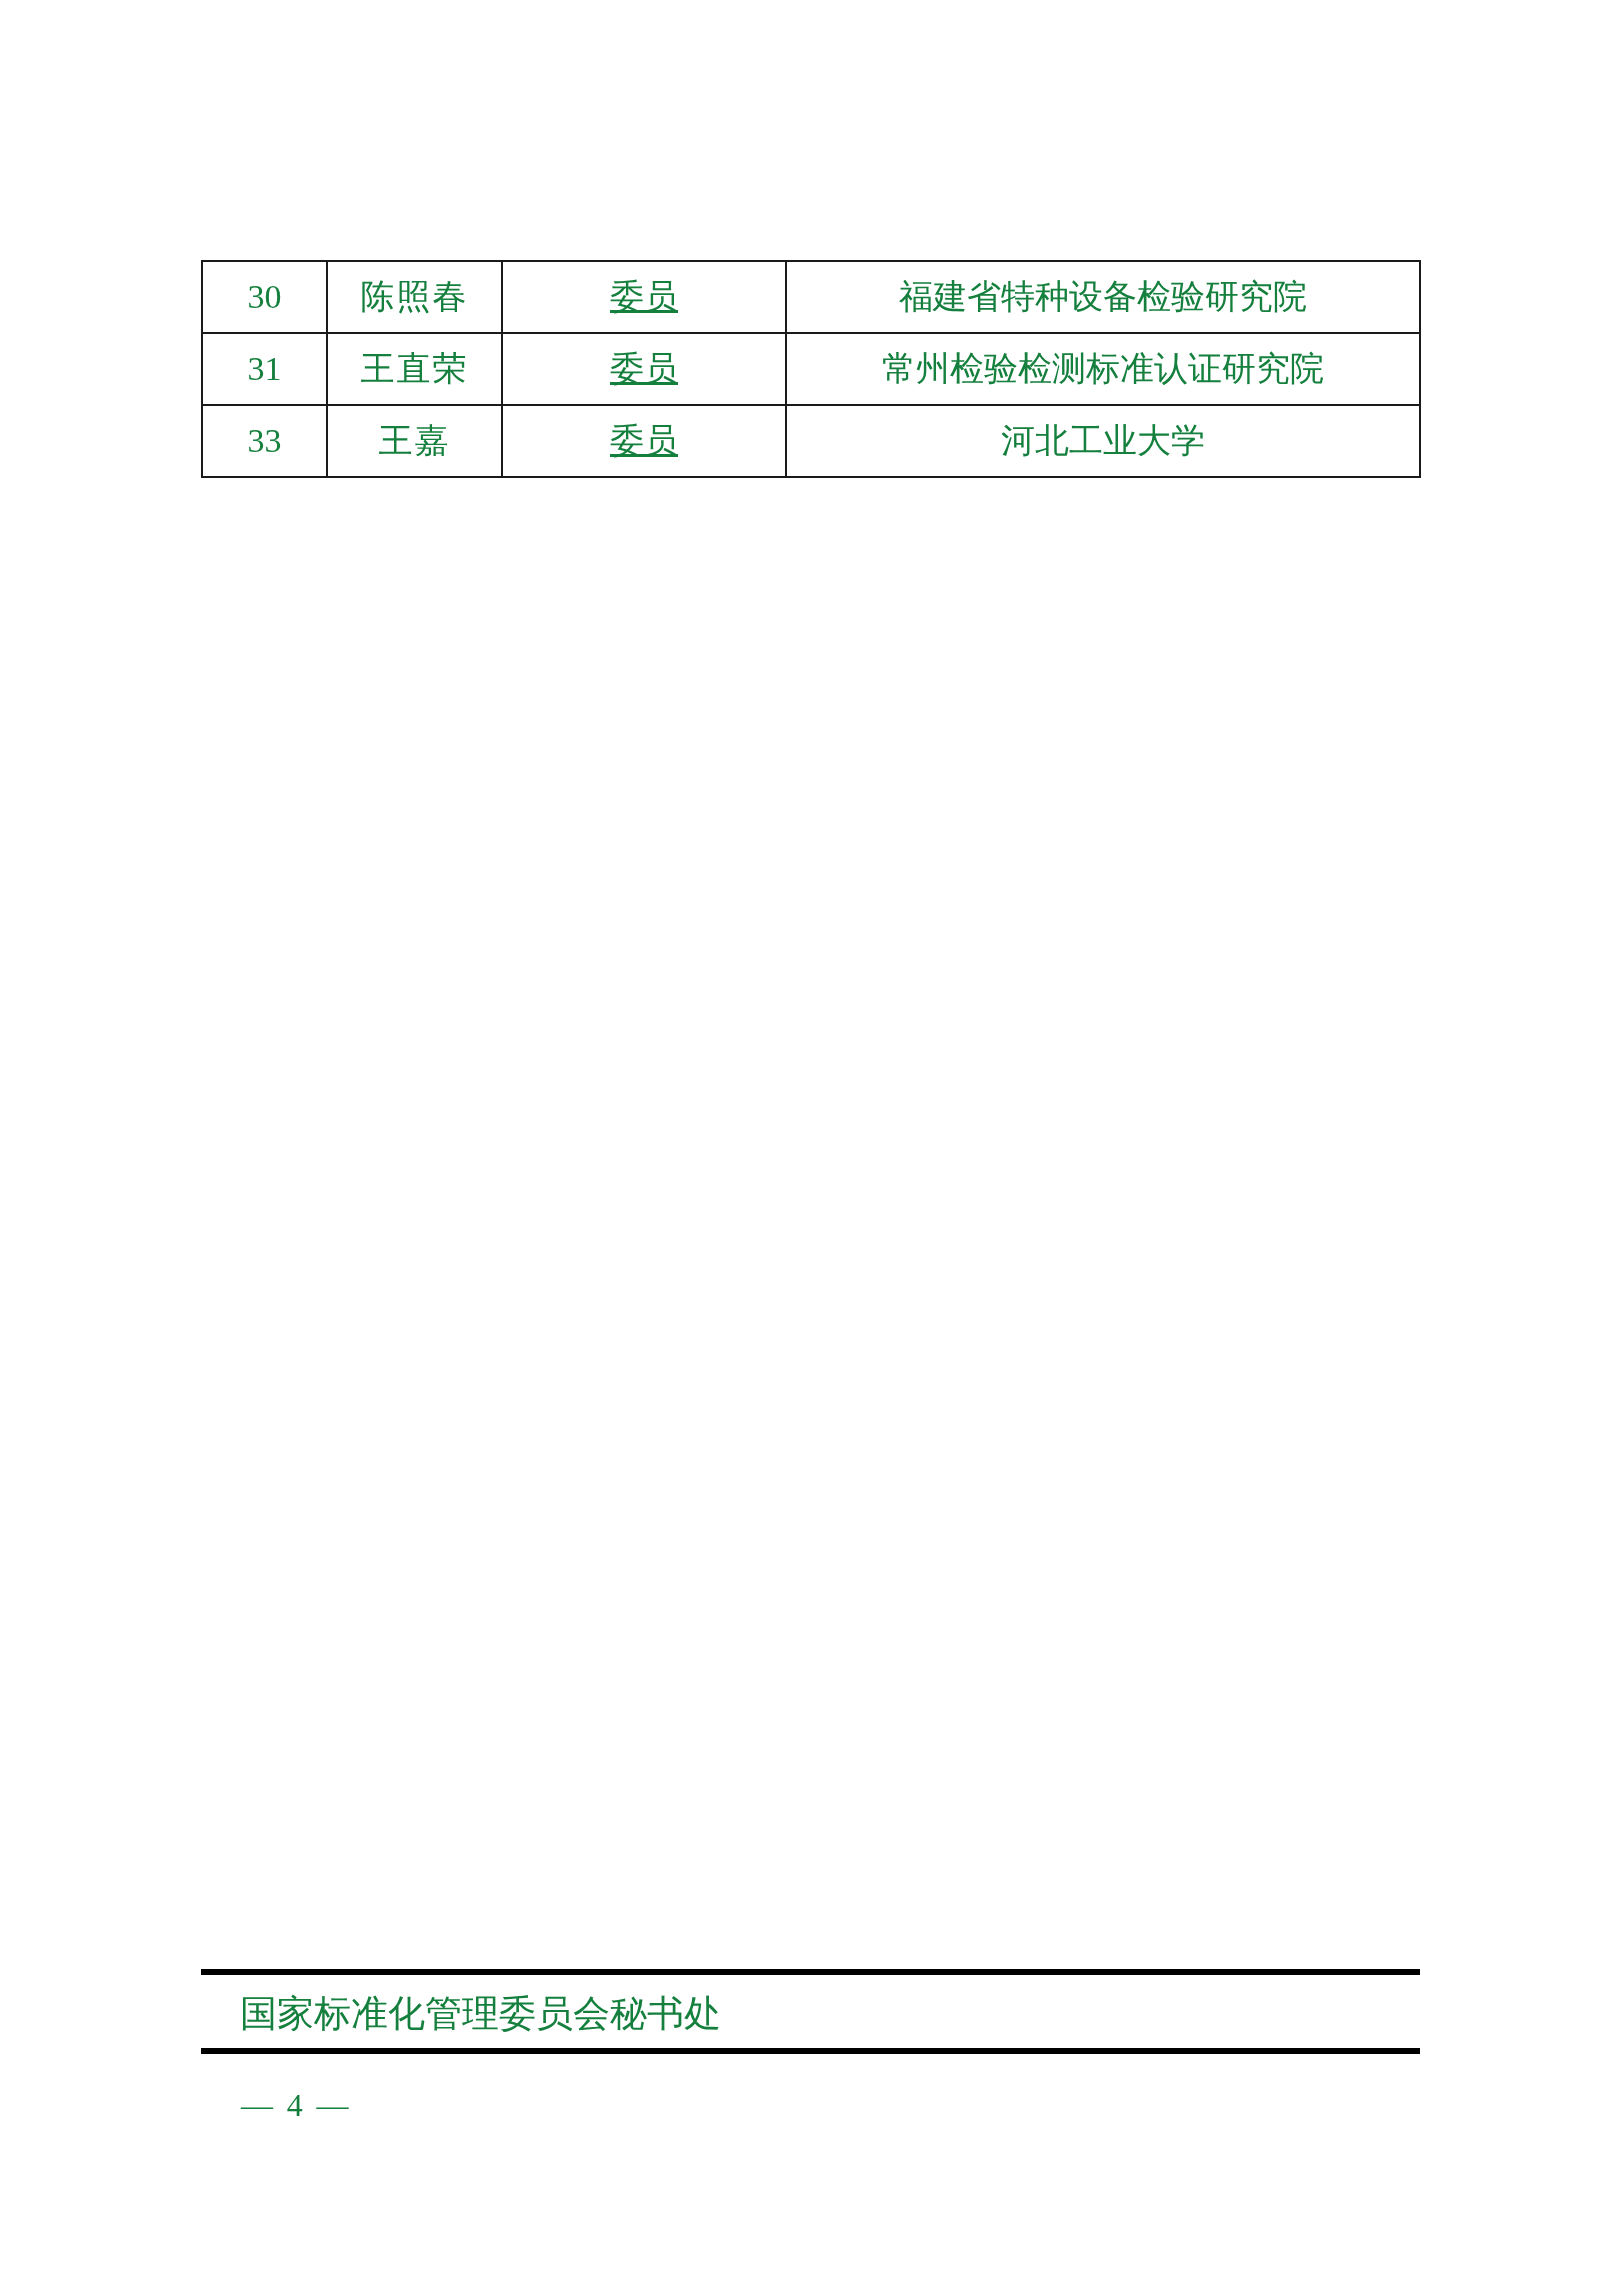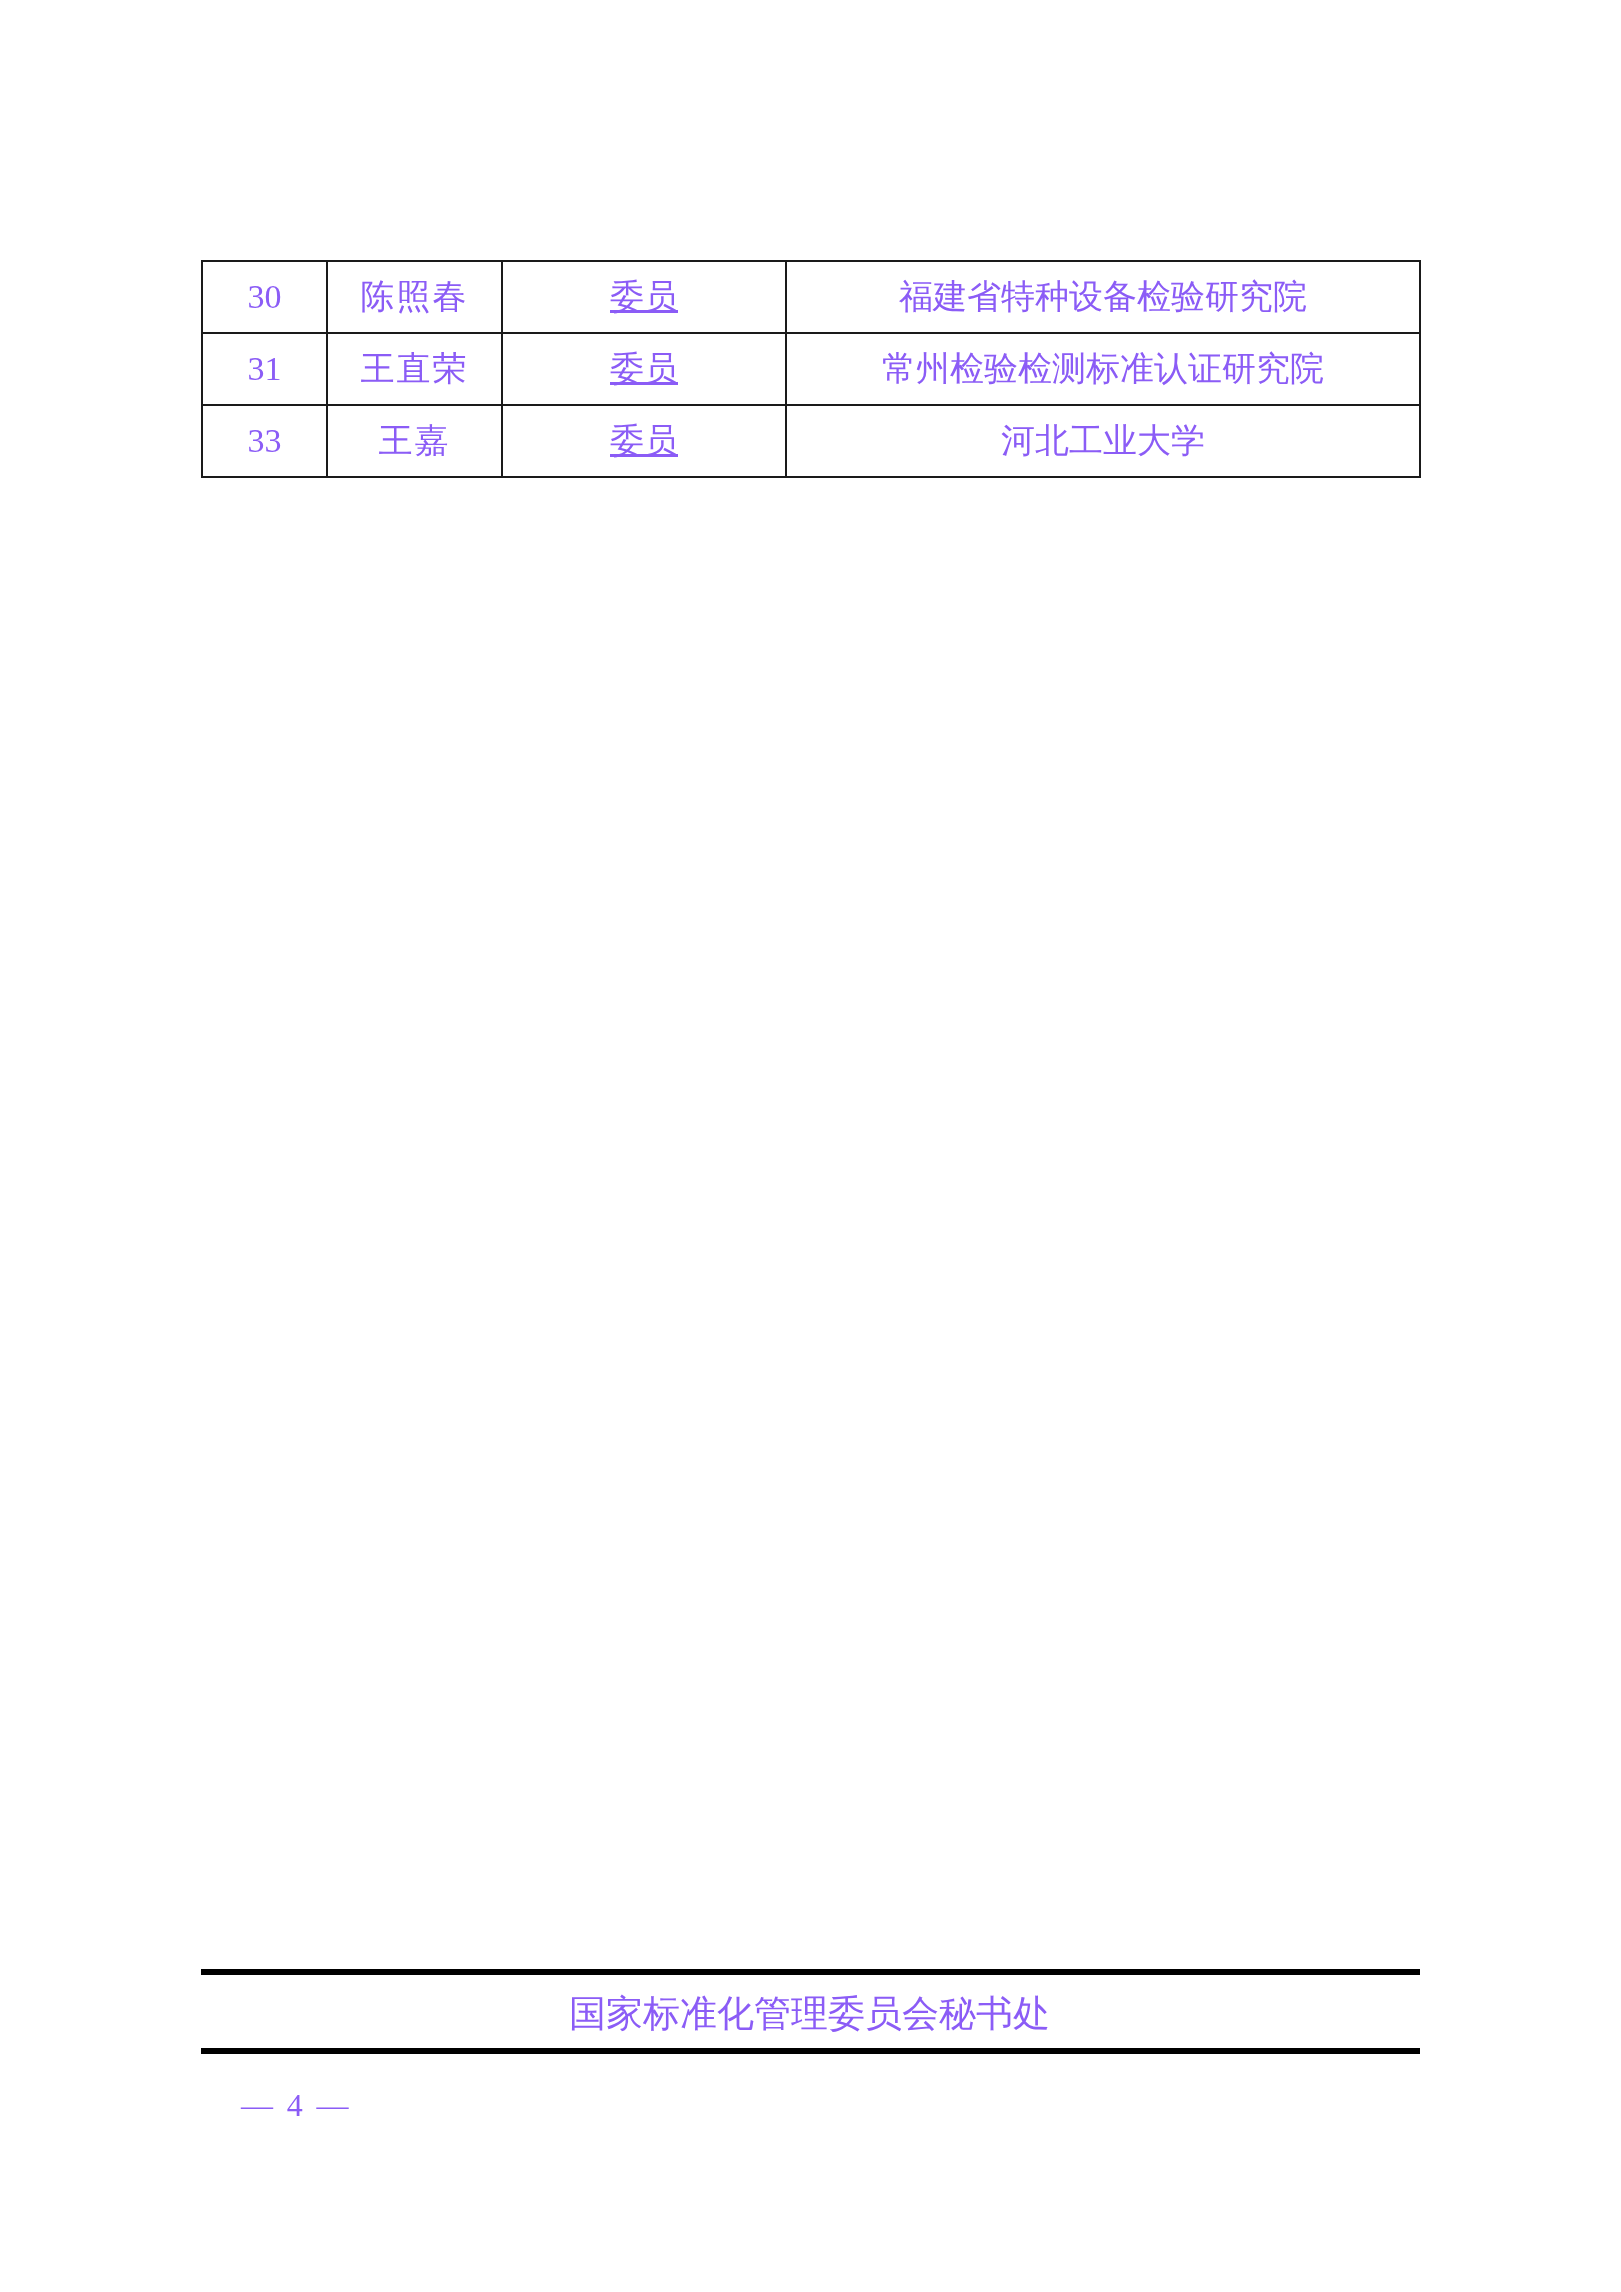--- a/index.html
+++ b/index.html
@@ -5,21 +5,21 @@
   html, body {
     margin: 0;
     padding: 0;
     background: #ffffff;
   }
   .page {
     position: relative;
     width: 1621px;
     height: 2165px;
     background: #ffffff;
-    color: #8b5cf6;
+    color: #15803d;
     font-family: "Liberation Serif", "DejaVu Serif", serif;
     overflow: hidden;
   }
 
   
   table.members {
     position: absolute;
     left: 201px;
     top: 260px;
     width: 1219px;
@@ -59,21 +59,21 @@
   .footer-rule.bottom { top: 2048px; }
 
   .footer-row {
     position: absolute;
     left: 201px;
     top: 1989px;
     width: 1219px;
     box-sizing: border-box;
     padding: 0 41px 0 39px;
     display: flex;
-    justify-content: center;
+    justify-content: flex-start;
     align-items: center;
     font-size: 37px;
     line-height: 49px;
     white-space: nowrap;
   }
 
   .page-number {
     position: absolute;
     left: 241px;
     top: 2086px;

